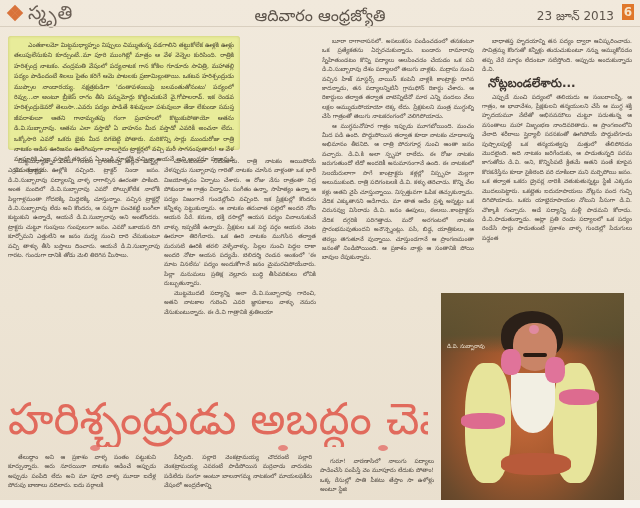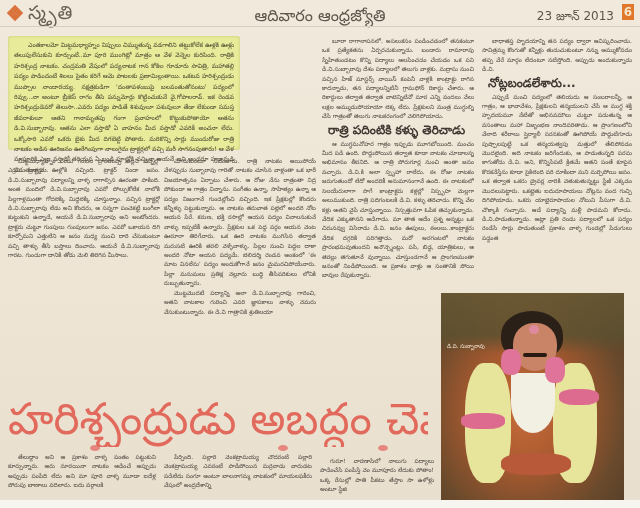--- a/index.html
+++ b/index.html
@@ -65,21 +65,20 @@
     <p>మిట్టమధ్యాహ్నం రెండు గంటల ప్రాంతంప్ప తెల్లని వెన్నెల్లో ఎర్రని ట్రాక్టరు ఊళ్లోకి వచ్చింది. ట్రాక్టర్ నిండా జనం. డి.వి.సుబ్బారావు పద్యాలన్ని వాళ్ళ రాగాల్సిన ఊరంతా పాకింది. అంత మందిలో డి.వి.సుబ్బారావు ఎవరో పోల్చుకోలేక నాలోకి పిల్లగాళ్లమంతా గోదలెక్కి మిద్దెలెక్కి చూస్తున్నాం. వచ్చిన ట్రాక్టర్లో డి.వి.సుబ్బారావు లేడు అని కొందరు, ఆ సన్నగా పంచెకట్టి బంగీలా కుట్టుకుని ఉన్నాడే, ఆయనే డి.వి.సుబ్బారావు అని అంటోందరు. ట్రాక్టరు చుట్టూ గుంపులు గుంపులుగా జనం. ఎవరో ఒకాయన దిగి కూర్చోమని ఎత్తులేని ఆ జనం మధ్య నుంచి దారి చేసుకుంటూ వచ్చి తాళ్ళు తీసి బస్తాలు దించారు. ఆయనే డి.వి.సుబ్బారావు గారట. గుండుగా దానికి తోడు మెలి తిరిగిన మీసాలు.</p>
   </div>
 
   <div class="col" style="left:164px;top:156px;width:152px;height:232px;">
     <p>చూసుకుంటూ నటించారు. రాత్రి నాటకం ఆయిపోయే వేళప్పుడు సుబ్బారావు గారితో నాటకం చూసిన వాళ్లంతా ఒక భారీ విజయోత్సవం ఏర్పాటు చేశారు. ఆ రోజు నేను రాత్రంతా నిద్ర పోకుండా ఆ గాత్రం విన్నాను. సంగీతం ఉన్నా, సాహిత్యం ఉన్నా ఆ పద్యం నిజంగానే గుండెల్లోంచి వచ్చింది. ఇక ప్రేక్షకుల్లో కొందరు కన్నీళ్ళు పెట్టుకున్నారు. ఆ నాటకం తరువాత పల్లెలో అందరి నోట ఆయన పేరే. కరుణ, భక్తి రసాల్లో ఆయన పద్యం వినాలనుకునే వాళ్ళు ఇప్పటికీ ఉన్నారు. ప్రేక్షకుల ఒక పెద్ద వర్గం ఆయన వెంట ఊరూరా తిరిగేవారు. ఒక ఊరి నాటకం ముగిసిన తర్వాత మరుసటి ఊరికి తరలి వెళ్ళేవాళ్ళు. పిల్లల నుంచి పెద్దల దాకా అందరి నోటా ఆయన పద్యమే. బెలిదర్శి రెండవ అంకంలో 'ఈ మాట వినలేను' పద్యం అందుకోగానే జనం మైమరచిపోయేవారు. పిల్లా మనుమలు ప్రతిక్ష నెల్లూరు బుద్ధి తీసివరికులు లోనికి రుబ్బుతున్నారు.</p>
     <p>మొట్టమొదటి పద్యాన్ని అలా డి.వి.సుబ్బారావు గారించి, అతని నాటకాల గురించి ఎవరి జ్ఞాపకాలు వాళ్ళు నెమరు వేసుకుంటున్నారు. ఈ డి.వి గాత్రానికి శ్రుతిలయా</p>
   </div>
 
   <div class="col" style="left:322px;top:36px;width:152px;height:352px;">
     <p>బూరా రాగాలాపనలో. అసలుకసం పండించడంలో తనకంటూ ఒక ప్రత్యేకతను ఏర్పరచుకున్నాడు. బండారు రామారావు స్నేహితుండటం కొన్ని పద్యాలు ఆలపించడం చేయడం ఒక పని డి.వి.సుబ్బారావు దేశం పద్యాలలో తెలుగు వాళ్లకు. మద్రాసు నుంచి వచ్చిన హిజ్ మాస్టర్స్ వాయిస్ కంపెనీ వాళ్లకి కాంట్రాక్టు రాగిన కాదన్నాడు, తన పద్యాలన్నిటినీ గ్రామఫోన్ రికార్డు చేశారు. ఆ రికార్డులు తర్వాత తర్వాత వాటెన్నిటినో మార ఎన్ని వందలు వేలు లక్షల అమ్ముడుపోయాయో లెక్క లేదు. ప్రేక్షకులని మంత్ర ముగ్ధుల్ని చేసే గాత్రంతో తెలుగు నాటకరంగంలో వెలిగిపోయాడు.</p>
-    <div class="subhead">రాత్రి పదింటికి కళ్ళు తెరిచాడు</div>
     <p>ఆ ముగ్ధమనోహర గాత్రం ఇప్పుడు మూగబోయింది. మంచం మీద పడి ఉంది. పొద్దుపోయిన తర్వాత కూడా నాటకం చూడాలన్న అభిమానం తీరనిది. ఆ రాత్రి పోరుగూర్ల నుంచి ఆంతా జనం వచ్చారు. డి.వి.కి అలా స్పృహా రాలేదు. ఈ రోజు నాటకం జరుగుతుందో లేదో అందరికీ అనుమానంగానే ఉంది. ఈ నాటకంలో సెలయేరులాగా సాగే కాంట్రాక్టరు కళ్లల్లో నిస్పృహ మెల్లగా అలుముకుంది. రాత్రి పదిగంటలకి డి.వి. కళ్ళు తెరిచాడు. కొన్ని వేల కళ్లు ఆతని వైపే చూస్తున్నాయి. నిస్సత్తువగా ఓపిక తెచ్చుకున్నాడు. వేదిక ఎక్కుతానని అడిగాడు. మా తాత అదేం ప్రశ్న అన్నట్టు ఒక చిరునవ్వు విసిరాడు డి.వి. జనం ఊపులు, ఈలలు..కాంట్రాక్టరు వేదిక దగ్గరికి పరిగెత్తాడు. మరో అరగంటలో నాటకం ప్రారంభమవుతుందని అనౌన్స్మెంట్లు. పసి, బిడ్డ, యాత్రికులు, ఆ తెరల్లు తెగుతూనే వున్నాయి. చూస్తుండగానే ఆ ప్రాంగణమంతా జనంతో నిండిపోయింది. ఆ ప్రకాశం వాళ్లు ఆ సంతానికి పోయి బావుల రేపుకున్నారు.</p>
   </div>
 
   <div class="col" style="left:482px;top:36px;width:150px;height:254px;">
     <p>బాధాతప్త హృదయాన్ని తన పద్యం ద్వారా ఆవిష్కరించాడు. సావిత్రమ్మ కొంగుతో కన్నీళ్లు తుడుచుకుంటూ నన్ను అమ్ముకోవడం తప్ప వేరే మార్గం లేదంటూ నటిస్తోంది. అప్పుడు అందుకున్నాడు డి.వి.</p>
     <div class="subhead">నోట్లబండలేశారు...</div>
     <p>ఎప్పుడే మంచి పద్యంలో తెలియదు ఆ సంబరాలన్నీ, ఆ గాత్రం, ఆ భావావేశం, ప్రేక్షకులని తన్మయులని చేసే ఆ ముగ్ధ శక్తి హృదయమూ నేటితో అభినవమౌలు చుట్టూ పడుతున్న ఆ వసంతాలు మహా విజృంభణ నాందివరితాడు. ఆ ప్రాంగణంలోని వేలాది శరీరాలు స్తైర్యాలీ సరనకంతో ఊగిపోయే పొద్దుటిగూడు పుష్పాలపుట్టి ఒక తన్మయత్వపు మత్తులో తేలిపోవడం మొదలైంది. అది నాటకం జరిగేందుకు, ఆ పాడుతున్నది పరమ కాగుతోడు డి.వి. అని, కొన్నిసేపటి క్రితమే ఆతని పంతే కూపైన కొరకనేస్తేను కూడా సైకిలెంది వరి దూకిందా మని మర్చిపోయి జనం. ఒక తర్వాత ఒకరు డ్రైవర్ల నారికి వెతుకుతున్నట్టు స్టేజీ ఎక్కడం మొదలుపెట్టారు. ఒకట్లైతు ఐదురూపాయలు నోట్లను వంద గుచ్చి దిగిపోయాడు. ఒకరు యాభైరూపాయల నోటుని పీసుగా డి.వి. చొక్కాకి గుచ్చారు. ఆడే పద్యాన్ని మళ్లీ పాడమని కోరాడు. డి.వి.పాడుతున్నాడు. అట్లా ప్రతి రెండు పద్యాలలో ఒక పద్యం రెండేసి సార్లు పాడుతుంటే ప్రకాశం వాళ్ళ గుండెల్లో పిడుగులు పడ్డంత</p>
   </div>
 
   <div class="headline">హరిశ్చంద్రుడు అబద్ధం చెప్పాడు</div>

